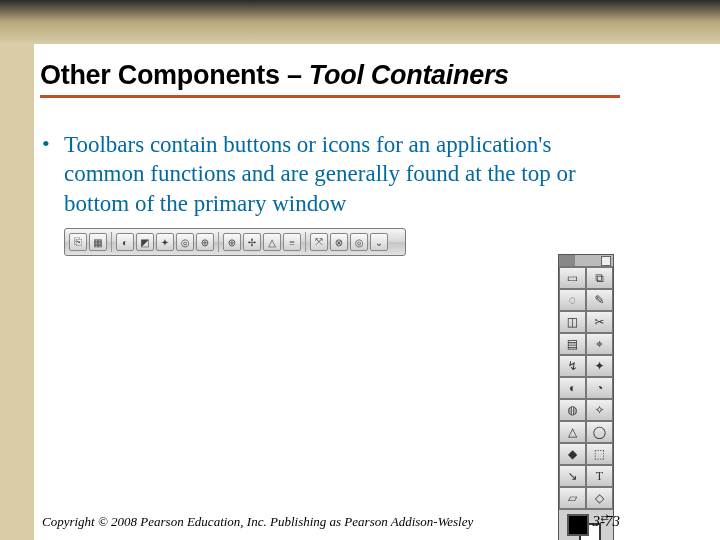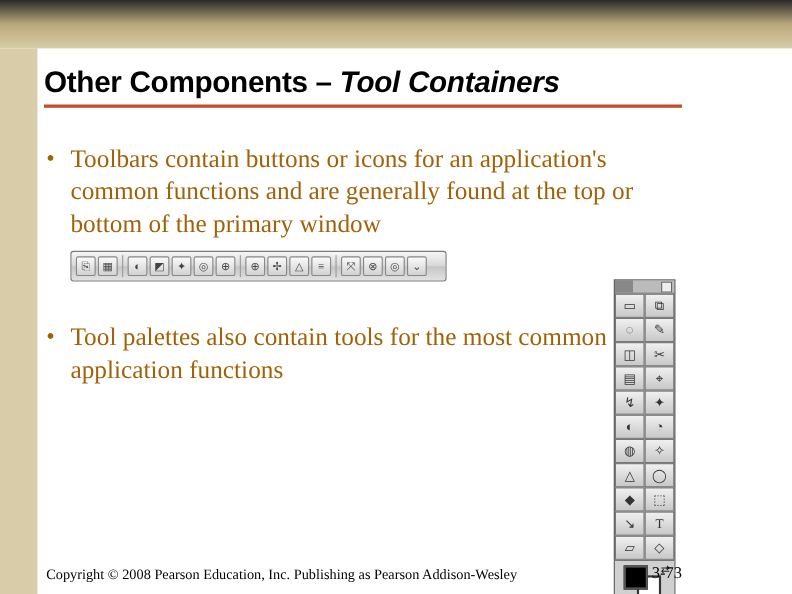--- a/index.html
+++ b/index.html
@@ -43,21 +43,21 @@
   h1.title .italic { font-style: italic; }
   ul.bullets {
     list-style: none;
     padding-left: 0;
   }
   ul.bullets > li {
     position: relative;
     padding-left: 24px;
     font-size: 23px;
     line-height: 1.28;
-    color: #a16207;
+    color: #0369a1;
     margin-bottom: 6px;
   }
   ul.bullets > li::before {
     content: "•";
     position: absolute;
     left: 2px;
     top: 0;
     font-size: 22px;
   }
   .toolbar-row {
@@ -122,20 +122,21 @@
   .footer {
     position: absolute;
     bottom: 10px;
     left: 8px;
     right: 18px;
     display: flex;
     justify-content: space-between;
     align-items: flex-end;
     font-size: 13px;
     color: #000;
+    font-style: italic;
   }
   .slide-num { font-size: 15px; }
 </style>
 </head>
 <body>
 
 <div class="top-gradient"></div>
 <div class="side-band"></div>
 
 <div class="content">
@@ -163,21 +164,20 @@
     <div class="tb-btn">△</div>
     <div class="tb-btn">≡</div>
     <div class="tb-sep"></div>
     <div class="tb-btn">⤧</div>
     <div class="tb-btn">⊗</div>
     <div class="tb-btn">◎</div>
     <div class="tb-btn">⌄</div>
   </div>
 
   <ul class="bullets" style="max-width:540px;">
-    <li>Tool palettes also contain tools for the most common application functions</li>
   </ul>
 
   <div class="palette">
     <div class="palette-header"></div>
     <div class="palette-grid">
       <div class="pcell">▭</div>
       <div class="pcell">⧉</div>
       <div class="pcell">◌</div>
       <div class="pcell">✎</div>
       <div class="pcell">◫</div>

